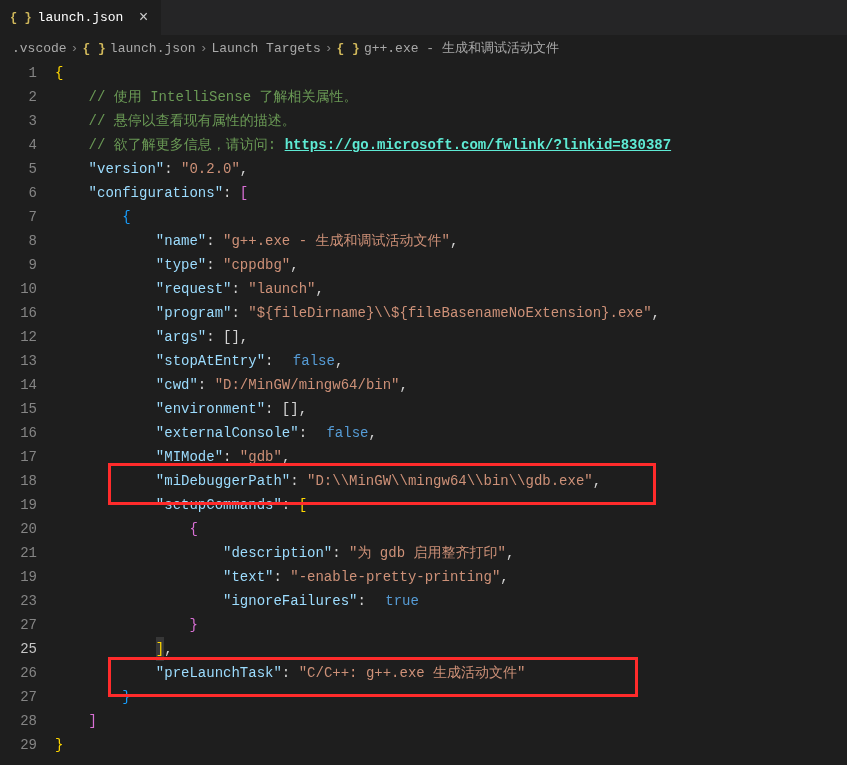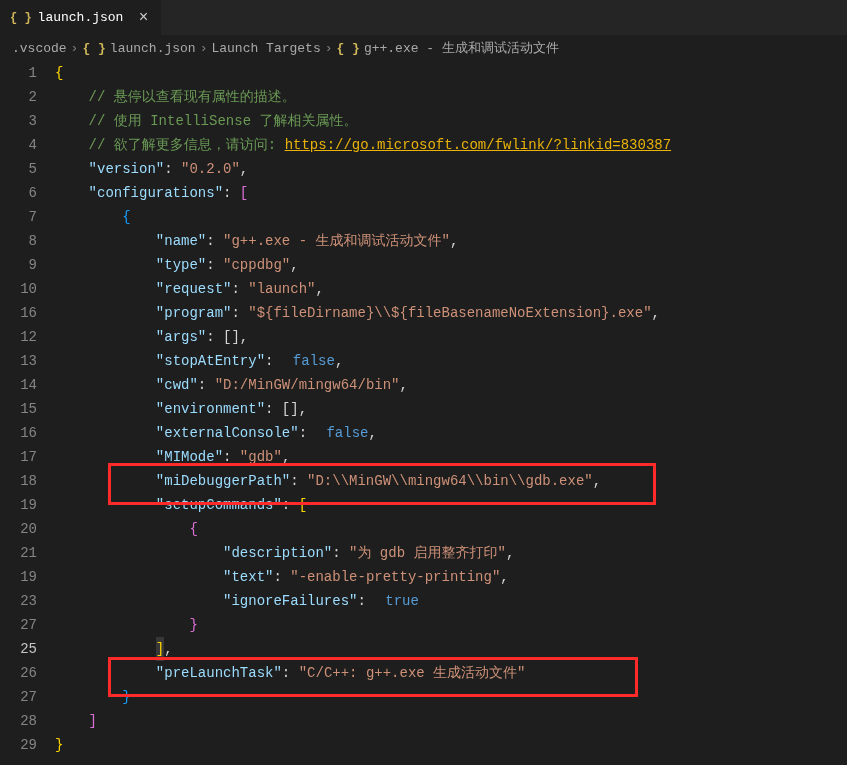--- a/index.html
+++ b/index.html
@@ -73,21 +73,21 @@
     flex: 1;
   }
   .punc  { color: #d4d4d4; }
   .brace { color: #da70d6; }
   .brace-y { color: #ffd700; }
   .brace-b { color: #179fff; }
   .key   { color: #9cdcfe; }
   .str   { color: #ce9178; }
   .cmt   { color: #6a9955; }
   .kw    { color: #569cd6; margin-left: 11px; }
-  .url   { color: #eab308; text-decoration: underline; }
+  .url   { color: #5eead4; text-decoration: underline; font-weight: bold; }
   .box-hl {
     position: absolute;
     border: 3px solid #ff2b2b;
     pointer-events: none;
   }
   .minimap {
     position: absolute;
     right: 0;
     top: 0;
     width: 12px;
@@ -151,22 +151,22 @@
     <div class="line">27</div>
     <div class="line active">25</div>
     <div class="line">26</div>
     <div class="line">27</div>
     <div class="line">28</div>
     <div class="line">29</div>
   </div>
 
   <div class="code">
     <div class="line"><span class="brace-y">{</span></div>
+    <div class="line">    <span class="cmt">// 使用 IntelliSense 了解相关属性。</span></div>
     <div class="line">    <span class="cmt">// 悬停以查看现有属性的描述。</span></div>
-    <div class="line">    <span class="cmt">// 使用 IntelliSense 了解相关属性。</span></div>
     <div class="line">    <span class="cmt">// 欲了解更多信息，请访问: </span><span class="url">https://go.microsoft.com/fwlink/?linkid=830387</span></div>
     <div class="line">    <span class="key">"version"</span><span class="punc">: </span><span class="str">"0.2.0"</span><span class="punc">,</span></div>
     <div class="line">    <span class="key">"configurations"</span><span class="punc">: </span><span class="brace">[</span></div>
     <div class="line">        <span class="brace-b">{</span></div>
     <div class="line">            <span class="key">"name"</span><span class="punc">: </span><span class="str">"g++.exe - 生成和调试活动文件"</span><span class="punc">,</span></div>
     <div class="line">            <span class="key">"type"</span><span class="punc">: </span><span class="str">"cppdbg"</span><span class="punc">,</span></div>
     <div class="line">            <span class="key">"request"</span><span class="punc">: </span><span class="str">"launch"</span><span class="punc">,</span></div>
     <div class="line">            <span class="key">"program"</span><span class="punc">: </span><span class="str">"${fileDirname}\\${fileBasenameNoExtension}.exe"</span><span class="punc">,</span></div>
     <div class="line">            <span class="key">"args"</span><span class="punc">: </span><span class="punc">[],</span></div>
     <div class="line">            <span class="key">"stopAtEntry"</span><span class="punc">: </span><span class="kw">false</span><span class="punc">,</span></div>

